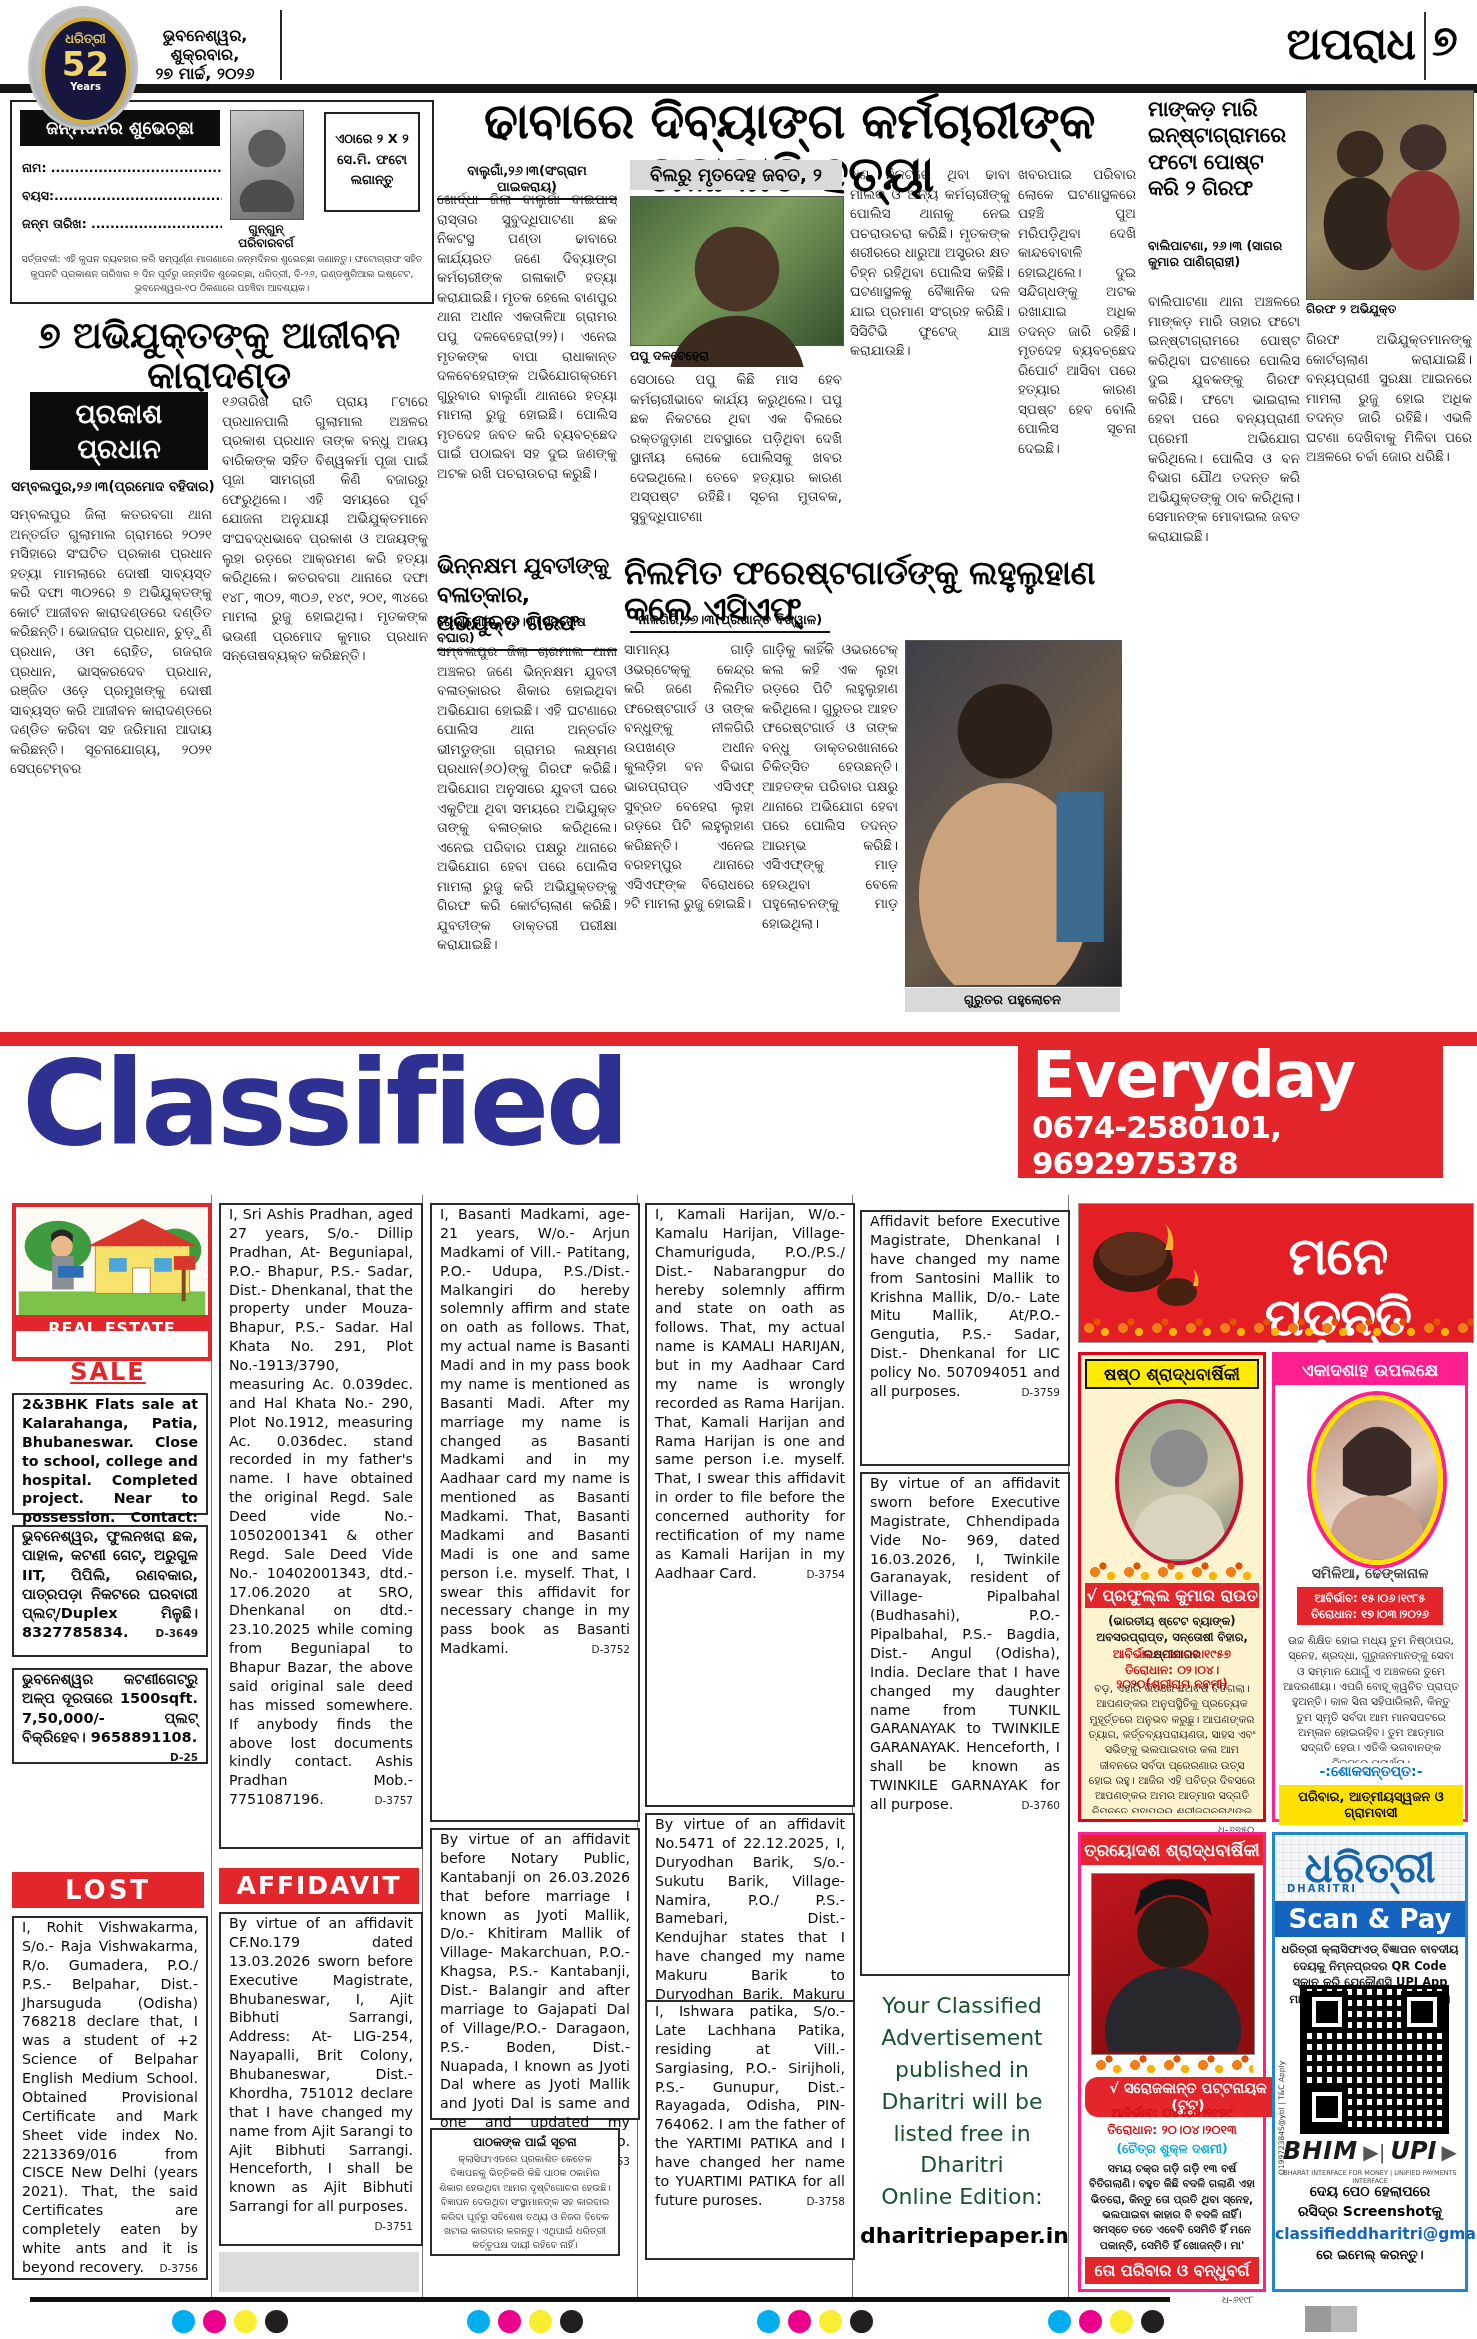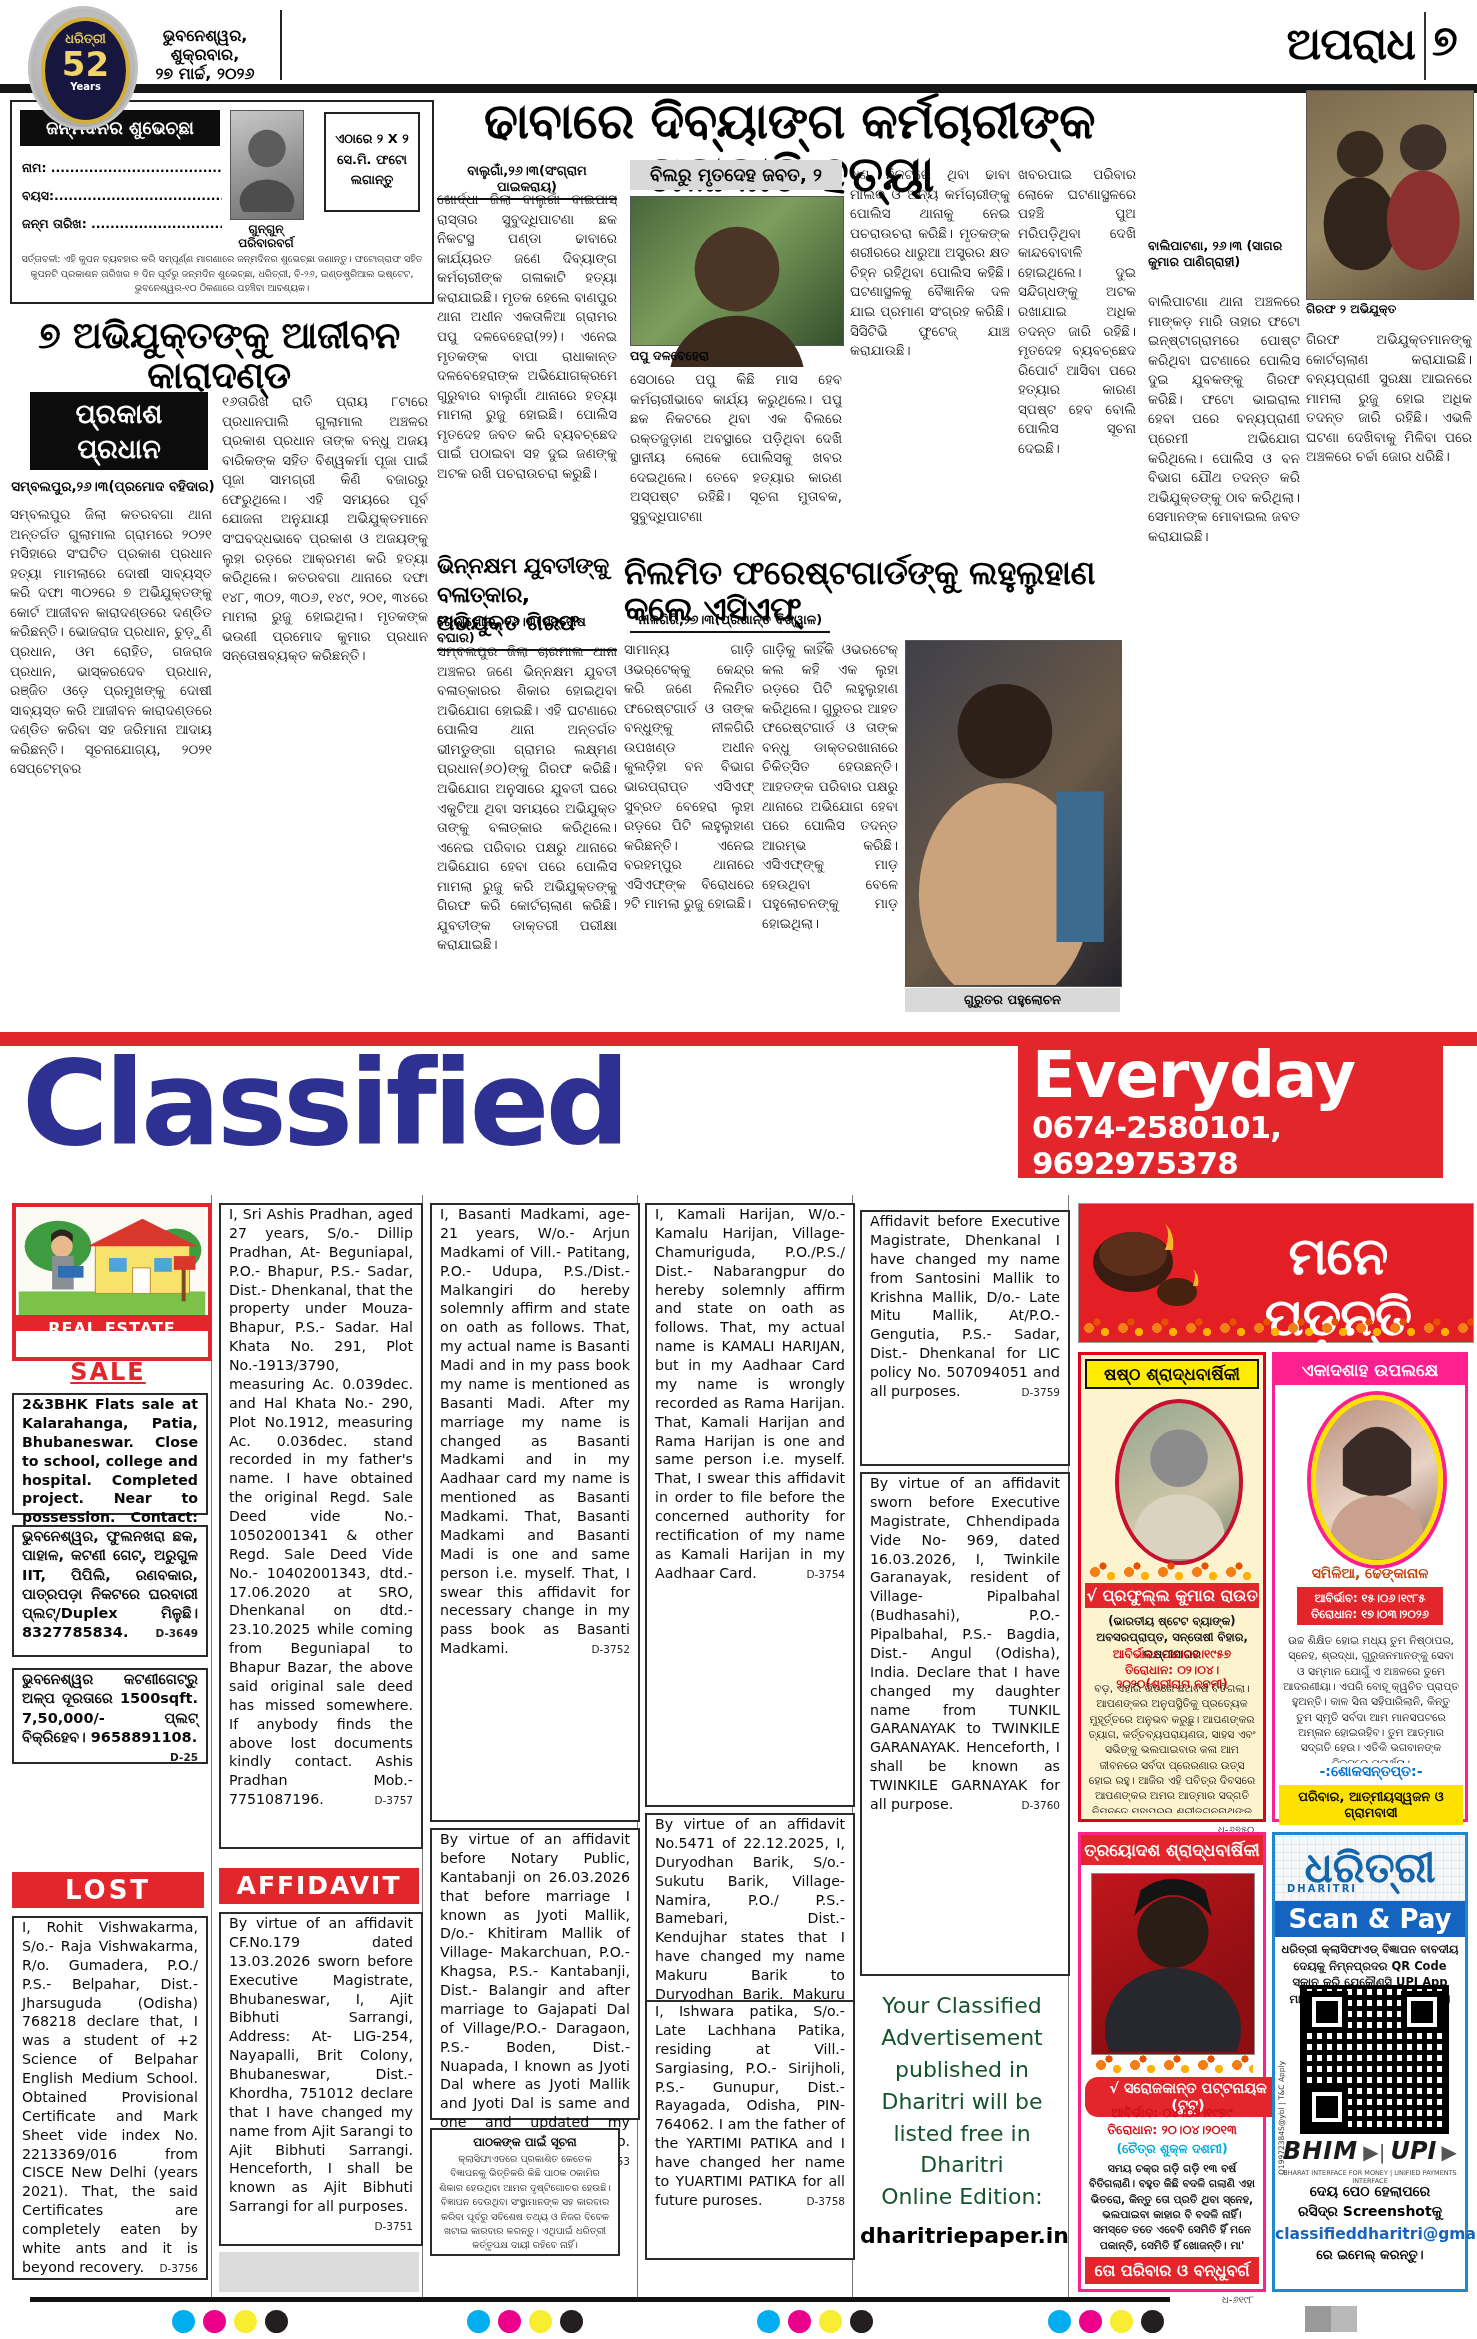--- a/index.html
+++ b/index.html
@@ -94,20 +94,21 @@
         <circle cx="50" cy="34" r="20" fill="#4a3526"></circle>
         <ellipse cx="50" cy="86" rx="32" ry="30" fill="#3c2b1e"></ellipse>
       </svg>
   </div>
   <div class="abs caption" style="left:630px;top:348px;width:212px;">ପପୁ ଦଳବେହେରା</div>
   <div class="abs body-txt" style="left:630px;top:370px;width:212px;height:175px;overflow:hidden;column-count:1;">ସେଠାରେ ପପୁ କିଛି ମାସ ହେବ କର୍ମଚାରୀଭାବେ କାର୍ଯ୍ୟ କରୁଥିଲେ। ପପୁ ଛକ ନିକଟରେ ଥିବା ଏକ ବିଲରେ ରକ୍ତଜୁଡ଼ାଣ ଅବସ୍ଥାରେ ପଡ଼ିଥିବା ଦେଖି ସ୍ଥାନୀୟ ଲୋକେ ପୋଲିସକୁ ଖବର ଦେଇଥିଲେ। ତେବେ ହତ୍ୟାର କାରଣ ଅସ୍ପଷ୍ଟ ରହିଛି। ସୂଚନା ମୁତାବକ, ସୁବୁଦ୍ଧିପାଟଣା</div>
 
   <div class="abs body-txt" style="left:850px;top:165px;width:160px;height:380px;overflow:hidden;">ଝଣ ନିକଟରେ ଥିବା ଢାବା ମାଲିକ ଓ ଅନ୍ୟ କର୍ମଚାରୀଙ୍କୁ ପୋଲିସ ଥାନାକୁ ନେଇ ପଚରାଉଚରା କରିଛି। ମୃତକଙ୍କ ଶରୀରରେ ଧାରୁଆ ଅସ୍ତ୍ରର କ୍ଷତ ଚିହ୍ନ ରହିଥିବା ପୋଲିସ କହିଛି। ଘଟଣାସ୍ଥଳକୁ ବୈଜ୍ଞାନିକ ଦଳ ଯାଇ ପ୍ରମାଣ ସଂଗ୍ରହ କରିଛି। ସିସିଟିଭି ଫୁଟେଜ୍ ଯାଞ୍ଚ କରାଯାଉଛି।</div>
   <div class="abs body-txt" style="left:1018px;top:165px;width:118px;height:380px;overflow:hidden;">ଖବରପାଇ ପରିବାର ଲୋକେ ଘଟଣାସ୍ଥଳରେ ପହଞ୍ଚି ପୁଅ ମରିପଡ଼ିଥିବା ଦେଖି କାନ୍ଦବୋବାଳି ହୋଇଥିଲେ। ଦୁଇ ସନ୍ଦିଗ୍ଧଙ୍କୁ ଅଟକ ରଖାଯାଇ ଅଧିକ ତଦନ୍ତ ଜାରି ରହିଛି। ମୃତଦେହ ବ୍ୟବଚ୍ଛେଦ ରିପୋର୍ଟ ଆସିବା ପରେ ହତ୍ୟାର କାରଣ ସ୍ପଷ୍ଟ ହେବ ବୋଲି ପୋଲିସ ସୂଚନା ଦେଇଛି।</div>
 
+  <div class="abs hl" style="left:1148px;top:96px;width:152px;font-size:21px;line-height:1.25;">ମାଙ୍କଡ଼ ମାରି ଇନ୍ଷ୍ଟାଗ୍ରାମରେ ଫଟୋ ପୋଷ୍ଟ କରି ୨ ଗିରଫ</div>
   <div class="abs photo" style="left:1306px;top:90px;width:166px;height:208px;background:linear-gradient(150deg,#7d6a4e,#9a8a66 50%,#5d4f38);">
     <svg class="sil" viewBox="0 0 100 120">
       <circle cx="32" cy="38" r="14" fill="#3a2b20"></circle>
         <ellipse cx="32" cy="80" rx="22" ry="28" fill="#30241b"></ellipse>
       <circle cx="70" cy="34" r="14" fill="#40302a"></circle>
         <ellipse cx="70" cy="78" rx="22" ry="30" fill="#8c2f2f"></ellipse>
     </svg>
   </div>
   <div class="abs caption" style="left:1306px;top:302px;width:166px;font-size:12px;">ଗିରଫ ୨ ଅଭିଯୁକ୍ତ</div>
   <div class="abs byline" style="left:1148px;top:238px;width:152px;font-size:12.5px;line-height:1.3;">ବାଲିପାଟଣା, ୨୬।୩ (ସାଗର କୁମାର ପାଣିଗ୍ରାହୀ)</div>
@@ -284,21 +285,21 @@
 
   <div class="abs" style="left:1272px;top:1352px;width:196px;height:470px;border:3px solid #ff1f8e;background:#fff;box-sizing:border-box;">
     <div class="ctr b" style="background:#ff1f8e;color:#fff;font-size:17px;padding:5px 0;">ଏକାଦଶାହ ଉପଲକ୍ଷେ</div>
     <div class="abs" style="left:36px;top:40px;width:122px;height:160px;border-radius:50%;border:5px solid #ffe100;box-shadow:0 0 0 4px #ff1f8e;background:linear-gradient(150deg,#b98d7a,#e8d3c4 55%,#8d6a58);overflow:hidden;">
       <svg class="sil" viewBox="0 0 100 130">
           <circle cx="50" cy="46" r="24" fill="#4c3a33"></circle>
           <path d="M22,40 q28,-34 56,0 l0,30 q-28,18 -56,0 z" fill="#3a2b26"></path>
           <ellipse cx="50" cy="112" rx="38" ry="34" fill="#caa18f"></ellipse>
         </svg>
     </div>
-    <div class="abs ctr b" style="left:8px;top:210px;width:174px;color:#c2410c;font-size:14px;">ସମିଳିଆ, ଢେଙ୍କାନାଳ</div>
+    <div class="abs ctr b" style="left:8px;top:210px;width:174px;color:#404040;font-size:14px;">ସମିଳିଆ, ଢେଙ୍କାନାଳ</div>
     <div class="abs redband" style="left:22px;top:232px;width:146px;font-size:11.5px;padding:3px 0;line-height:1.4;">
       <div>ଆବିର୍ଭାବ: ୧୫।୦୬।୧୯୮୫</div>
       <div>ତିରୋଧାନ: ୧୭।୦୩।୨୦୨୬</div>
     </div>
     <div class="abs memb" style="left:8px;top:278px;width:176px;height:130px;overflow:hidden;font-weight:normal;font-size:10.8px;">ଉଚ୍ଚ ଶିକ୍ଷିତ ହୋଇ ମଧ୍ୟ ତୁମ ନିଷ୍ଠାପର, ସ୍ନେହ, ଶ୍ରଦ୍ଧା, ଗୁରୁଜନମାନଙ୍କୁ ସେବା ଓ ସମ୍ମାନ ଯୋଗୁଁ ଏ ଅଞ୍ଚଳରେ ତୁମେ ଆଦରଣୀୟା। ଏପରି ବୋହୂ କ୍ୱଚିତ ପ୍ରାପ୍ତ ହୁଅନ୍ତି। କାଳ ସିନା ସହିପାରିଲାନି, କିନ୍ତୁ ତୁମ ସ୍ମୃତି ସର୍ବଦା ଆମ ମାନସପଟରେ ଅମ୍ଳାନ ହୋଇରହିବ। ତୁମ ଆତ୍ମାର ସଦ୍‌ଗତି ହେଉ। ଏତିକି ଭଗବାନଙ୍କ ନିକଟରେ ପ୍ରାର୍ଥନା।</div>
     <div class="abs ctr b" style="left:8px;top:408px;width:176px;color:#0073d0;font-size:14px;">-:ଶୋକସନ୍ତପ୍ତ:-</div>
     <div class="abs ctr b" style="left:4px;top:430px;width:184px;background:#ffe100;font-size:13px;padding:4px 0;">ପରିବାର, ଆତ୍ମୀୟସ୍ୱଜନ ଓ ଗ୍ରାମବାସୀ</div>
   </div>
   <div class="abs" style="left:1418px;top:1824px;font-size:10px;color:#333;margin-top:8px;">ଧ-୬୭୪୮</div>
 

